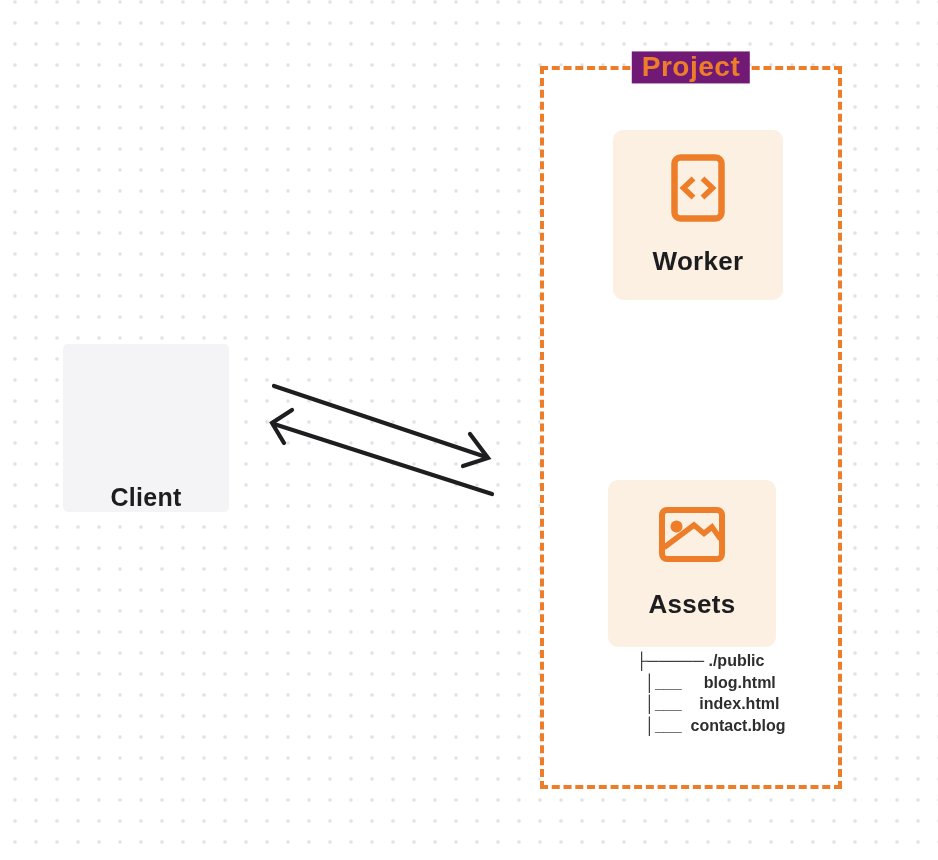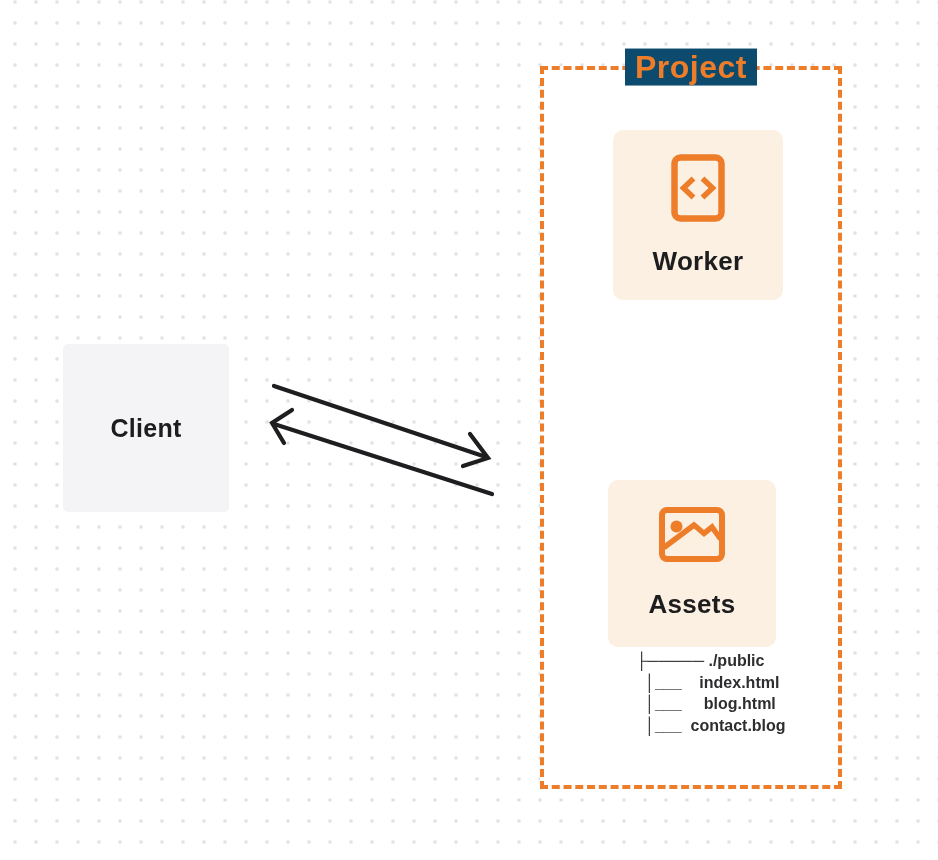--- a/index.html
+++ b/index.html
@@ -16,21 +16,21 @@
     background-position: 4.5px -8.5px;
     font-family: "Liberation Sans", sans-serif;
   }
 
   
   .client-box {
     position: absolute; left: 63px; top: 344px;
     width: 166px; height: 168px;
     background: var(--client-bg, #f4f4f6);
     border-radius: 5px;
-    display: flex; align-items: center; justify-content: center;
+    display: flex; align-items: flex-end; justify-content: center;
   }
   .client-box .node-label {
     font-size: 25px; font-weight: bold; letter-spacing: .3px;
     color: var(--text-dark, #1d1d20);
   }
 
   
   .request-label {
     position: absolute; left: 277px; top: 339px;
     font-size: 18px; font-weight: bold; letter-spacing: .3px;
@@ -48,23 +48,23 @@
   
   .project-box {
     position: absolute; left: 540px; top: 66px;
     width: 302px; height: 723px;
     border: 4px dashed var(--orange, #ee7d2a);
     background: #ffffff; 
   }
   .project-label {
     position: absolute; left: 50%; top: 0;
     transform: translate(-50%, -58%);
-    background: #0c4a6e; padding: 0 10px;
+    background: #701a75; padding: 0 10px;
     color: var(--orange, #ee7d2a);
-    font-size: 32px; font-weight: bold; letter-spacing: .5px;
+    font-size: 28px; font-weight: bold; letter-spacing: .5px;
     white-space: nowrap;
     text-align: center;
   }
 
   
   .card {
     position: absolute;
     background: var(--card-bg, #fbf0e1);
     border-radius: 10px;
     display: flex; flex-direction: column;
@@ -123,18 +123,18 @@
     <svg width="54" height="68" viewBox="0 0 54 68">
       <rect class="icon-stroke" x="3.5" y="3.5" width="47" height="61" rx="6" stroke-width="6.5"></rect>
       <path class="icon-stroke" d="M22.5 24.5 L12.5 34 L22.5 43.5" stroke-width="5.5"></path>
       <path class="icon-stroke" d="M31.5 24.5 L41.5 34 L31.5 43.5" stroke-width="5.5"></path>
     </svg>
     <span class="card-label">Worker</span>
   </div>
 
   <div class="file-tree">
     <div class="tree-line">├───── ./public</div>
+    <div class="tree-line">  │___     blog.html</div>
     <div class="tree-line">  │___    index.html</div>
-    <div class="tree-line">  │___     blog.html</div>
     <div class="tree-line">  │___  contact.blog</div>
   </div>
 
 </div>
 
 </body></html>

